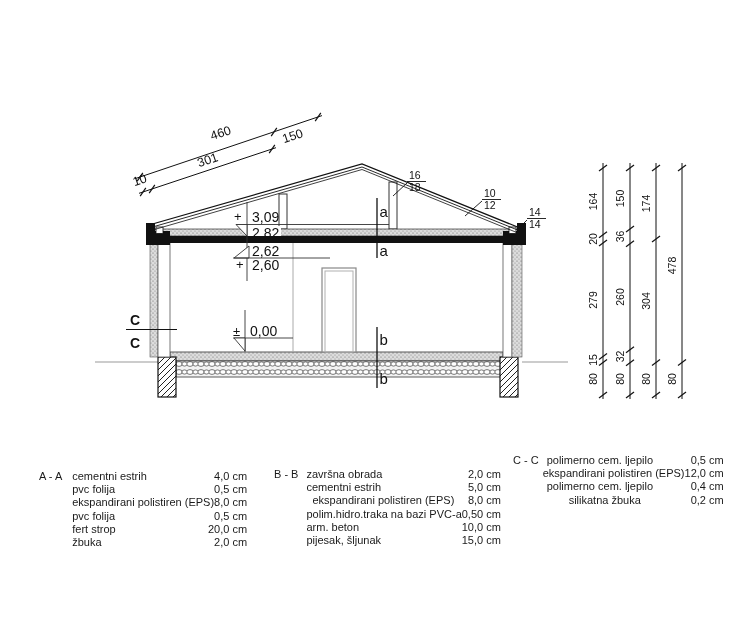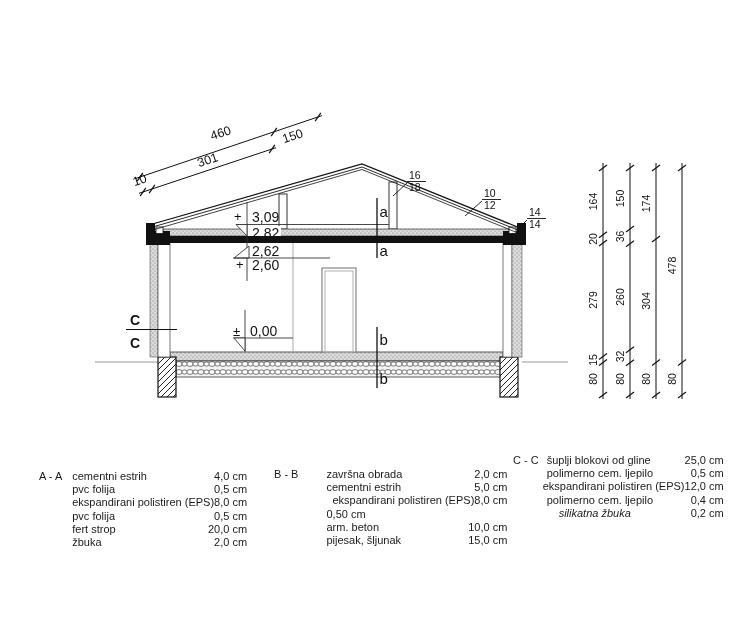--- a/index.html
+++ b/index.html
@@ -241,69 +241,66 @@
           <span class="val">20,0 cm</span>
         </div>
       <div class="row">
           <span class="mat">žbuka</span>
           <span class="val">2,0 cm</span>
         </div>
     </div>
   </div>
 
   
-  <div class="legend" style="left:253px;top:468px;width:216px;gap:20px;">
+  <div class="legend" style="left:253px;top:468px;width:216px;">
     <div class="lbl">B - B</div>
     <div class="rows" style="margin-left:8px;">
       <div class="row">
           <span class="mat">završna obrada</span>
           <span class="val">2,0 cm</span>
         </div>
       <div class="row">
           <span class="mat">cementni estrih</span>
           <span class="val">5,0 cm</span>
         </div>
       <div class="row">
           <span class="mat" style="margin-left:6px;">ekspandirani polistiren (EPS)</span>
           <span class="val">8,0 cm</span>
         </div>
       <div class="row">
+          <span class="mat">polim.hidro.traka na bazi PVC-a</span>
           <span class="val">0,50 cm</span>
         </div>
       <div class="row">
           <span class="mat">arm. beton</span>
           <span class="val">10,0 cm</span>
         </div>
       <div class="row">
           <span class="mat">pijesak, šljunak</span>
           <span class="val">15,0 cm</span>
         </div>
     </div>
   </div>
 
   
   <div class="legend" style="left:492px;top:454px;width:223px;">
     <div class="lbl">C - C</div>
     <div class="rows" style="margin-left:8px;">
       <div class="row">
-          <span class="mat">šuplji blokovi od gline</span>
-          <span class="val">25,0 cm</span>
-        </div>
-      <div class="row">
           <span class="mat">polimerno cem. ljepilo</span>
           <span class="val">0,5 cm</span>
         </div>
       <div class="row">
           <span class="mat" style="margin-left:-4px;">ekspandirani polistiren (EPS)</span>
           <span class="val">12,0 cm</span>
         </div>
       <div class="row">
           <span class="mat">polimerno cem. ljepilo</span>
           <span class="val">0,4 cm</span>
         </div>
       <div class="row">
-          <span class="mat" style="margin-left:12px;font-style:italic;">silikatna žbuka</span>
+          <span class="mat" style="margin-left:22px;">silikatna žbuka</span>
           <span class="val">0,2 cm</span>
         </div>
     </div>
   </div>
 
 </div>
 
 </body></html>

